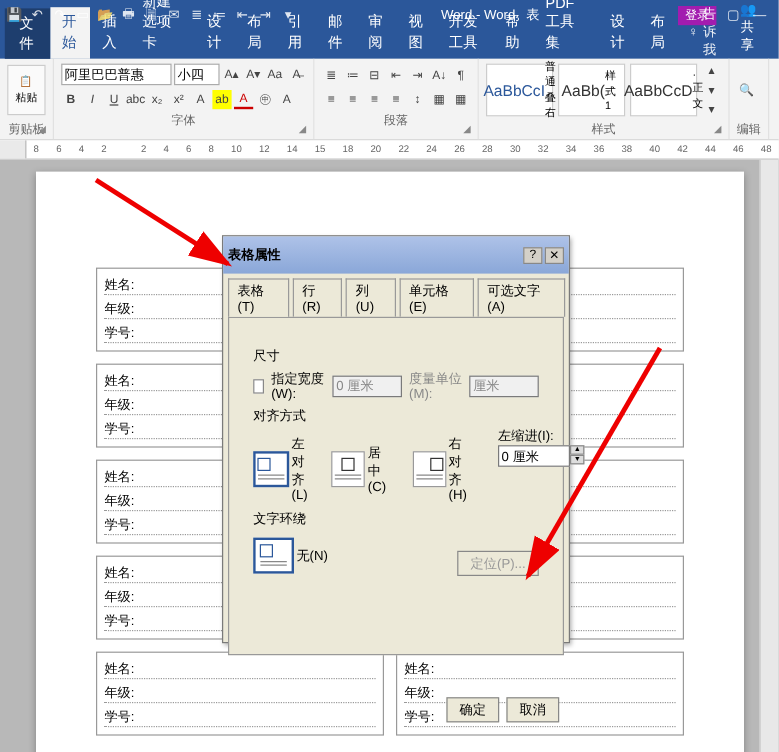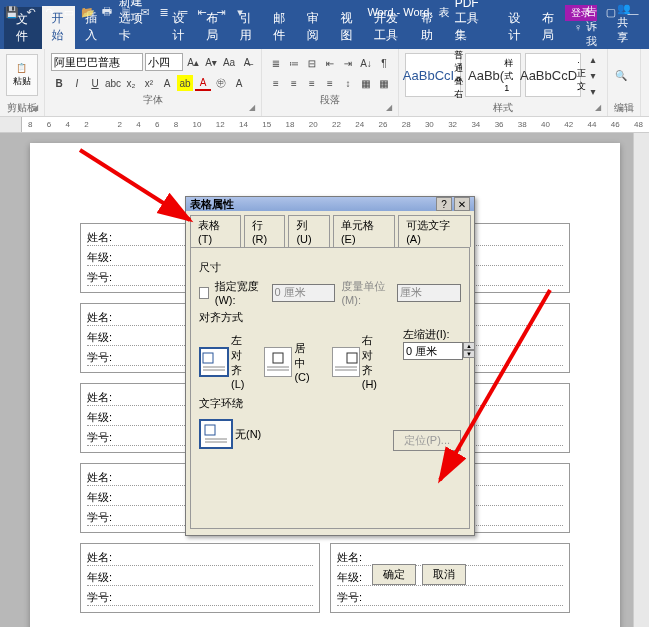--- a/index.html
+++ b/index.html
@@ -46,27 +46,27 @@
 
 .doc-area { position: absolute; top: 133px; left: 0; right: 0; bottom: 0; background: #b8b8b8; overflow: hidden; }
 .page { position: absolute; left: 30px; top: 10px; width: 590px; height: 700px; background: #fff; box-shadow: 0 2px 6px rgba(0,0,0,0.3); padding: 80px 50px; }
 .cards { display: flex; flex-wrap: wrap; gap: 10px; }
 .card { width: 240px; height: 70px; border: 1px solid #999; padding: 4px 6px; font-size: 11px; display: flex; flex-direction: column; justify-content: space-around; }
 .card-row { border-bottom: 1px dotted #999; }
 .vscroll { position:absolute; right:0; top:0; bottom:0; width:16px; background:#e8e8e8; border-left:1px solid #ccc;}
 
 
 .dialog { position: absolute; left: 185px; top: 196px; width: 290px; height: 340px; background: #ece9d8; border: 1px solid #7a7a7a; box-shadow: 2px 2px 4px rgba(0,0,0,0.35); font-size: 11px; }
-.dlg-title { height: 14px; background: linear-gradient(#aec2e8,#8aa7d8); color: #000; display: flex; align-items: center; padding: 0 4px; font-size: 11px; }
+.dlg-title { height: 31px; background: linear-gradient(#aec2e8,#8aa7d8); color: #000; display: flex; align-items: center; padding: 0 4px; font-size: 11px; }
 .dlg-title .tt { flex:1; font-weight: bold; }
 .dlg-title-btn { width:16px; height:14px; background:#d4d0c8; border:1px solid #888; display:flex; align-items:center; justify-content:center; margin-left:2px; font-size:10px; cursor:pointer;}
 .dlg-tabs { display:flex; padding: 4px 4px 0; gap:4px; }
 .dlg-tab { padding: 2px 7px; border:1px solid #999; border-bottom:none; background:#ece9d8; font-size:11px; cursor:pointer; margin-right:-1px; }
 .dlg-tab.active { background:#ece9d8; position:relative; z-index:2; }
-.dlg-page { border:1px solid #999; margin:0 4px 4px; padding:8px; height: 282px; position:relative; background:#ece9d8; }
+.dlg-page { border:1px solid #999; margin:0 4px 4px; padding:20px; height: 282px; position:relative; background:#ece9d8; }
 .fieldset-lbl { font-size:11px; margin:4px 0 2px; }
 .row { display:flex; align-items:center; gap:6px; margin:4px 0; }
 .ck { width:12px; height:12px; border:1px solid #888; background:#fff; }
 .in-box { width:80px; height:18px; border:1px solid #7a7a7a; background:#f0f0f0; font-size:11px; padding:0 2px; color:#888;}
 .in-label { color:#888; }
 .spin { width:60px; height:18px; border:1px solid #7a7a7a; background:#fff; display:flex; align-items:center; padding:0 2px; font-size:11px;}
 .spin-btns { width:12px; display:flex; flex-direction:column; }
 .spin-btns div { height:8px; border:1px solid #888; background:#ddd; font-size:6px; text-align:center; line-height:6px;}
 .icon-opts { display:flex; gap:16px; margin:6px 0 2px; }
 .icon-opt { display:flex; flex-direction:row; align-items:center; gap:2px; cursor:pointer; }

